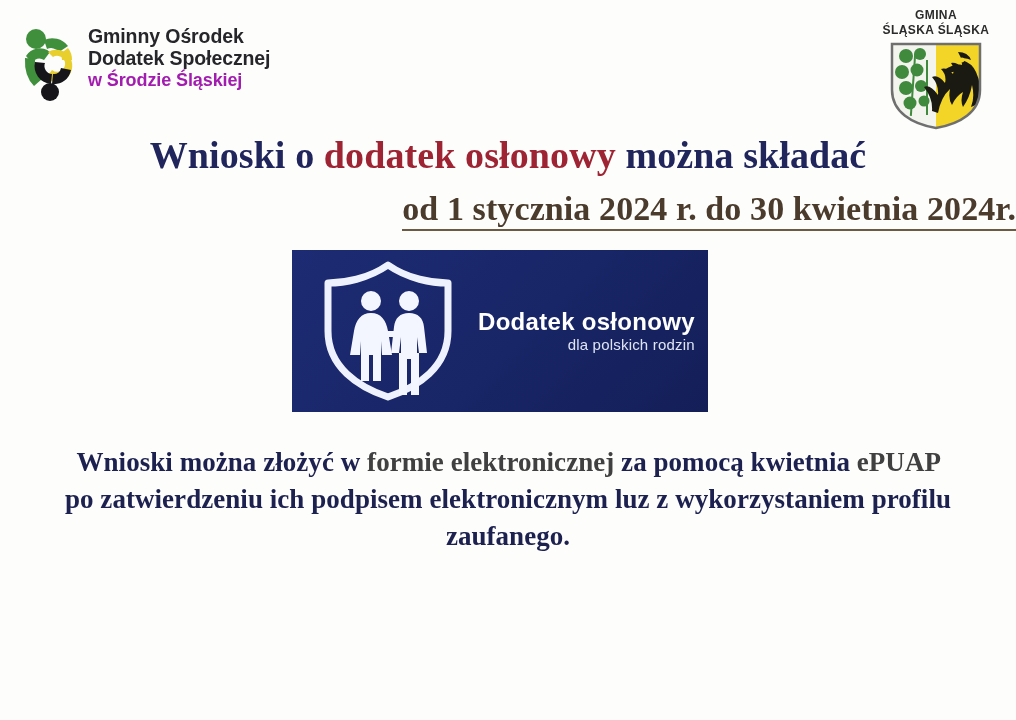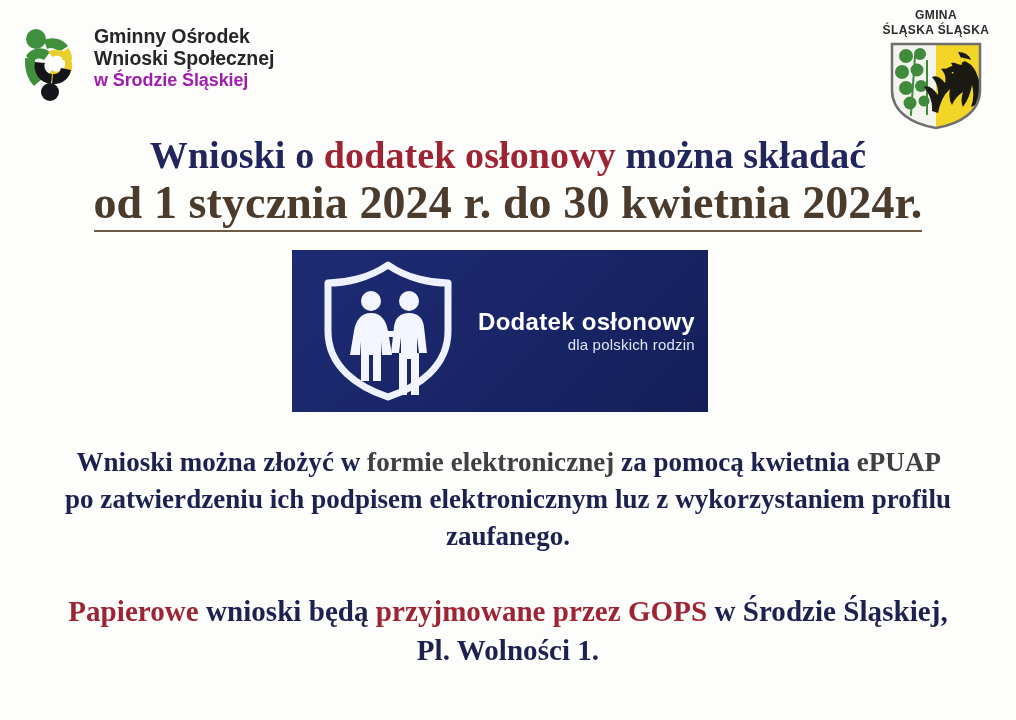--- a/index.html
+++ b/index.html
@@ -27,21 +27,21 @@
     top: 0; left: 0; right: 0;
     height: 122px;
   }
 
   .gops-logo {
     position: absolute;
     left: 22px;
     top: 26px;
     display: flex;
     align-items: flex-start;
-    gap: 8px;
+    gap: 2px;
   }
   .gops-mark {
     width: 64px;
     height: 78px;
     flex: 0 0 auto;
   }
   .gops-text {
     font-family: "Liberation Sans", sans-serif;
     line-height: 1.12;
   }
@@ -91,26 +91,27 @@
     font-size: 38px;
     font-weight: 700;
     color: #20255c;
     line-height: 1.12;
     letter-spacing: 0.1px;
   }
   .headline-l1 .hl {
     color: #9e2434;
   }
   .headline-l2 {
-    margin-top: 0;
-    font-size: 46px;
+    margin-top: 13px;
+    font-size: 34px;
     font-weight: 700;
     color: #4b3b2c;
     line-height: 1.12;
     letter-spacing: 0.1px;
+    text-align: right;
   }
   .headline-l2 span {
     border-bottom: 2px solid #6d5a43;
     padding-bottom: 2px;
   }
 
   
   .banner {
     position: absolute;
     left: 292px;
@@ -199,21 +200,21 @@
 
         <path d="M26 26 a16 16 0 1 1 -2 26 l6 -8 a8 8 0 1 0 1 -13 z" fill="#e8cf2e"></path>
         <path d="M46 22 a19 19 0 0 1 4 12 l-10 0 a9 9 0 0 0 -2 -6 z" fill="#e8cf2e"></path>
 
         <path d="M13 36 a18 18 0 0 0 16 22 l1 -10 a8 8 0 0 1 -7 -11 z" fill="#16161a"></path>
         <path d="M30 58 a17 17 0 0 0 19 -14 l-10 -2 a7 7 0 0 1 -8 6 z" fill="#16161a"></path>
         <circle cx="28" cy="66" r="9" fill="#16161a"></circle>
       </svg>
       <div class="gops-text">
         <div class="gops-line1">Gminny Ośrodek</div>
-        <div class="gops-line2">Wnioski Społecznej</div>
+        <div class="gops-line2">Dodatek Społecznej</div>
         <div class="gops-line3">w Środzie Śląskiej</div>
       </div>
     </div>
 
     <div class="crest">
       <div class="crest-caption">GMINA</div>
       <div class="crest-caption">ŚLĄSKA ŚLĄSKA</div>
       <svg class="crest-shield" width="100" height="92" viewBox="0 0 100 92">
         <defs>
           <clipPath id="shieldClip">
@@ -270,15 +271,14 @@
       <rect x="70" y="74" width="14" height="6" rx="3" fill="#f4f6ff"></rect>
     </svg>
     <div class="banner-text">
       <div class="banner-title">Dodatek osłonowy</div>
       <div class="banner-sub">dla polskich rodzin</div>
     </div>
   </div>
 
   <div class="para-electronic"><span>Wnioski można złożyć w </span><span class="hl">formie elektronicznej</span><span> za pomocą kwietnia </span><span class="hl">ePUAP</span><span> po zatwierdzeniu ich podpisem elektronicznym luz z wykorzystaniem profilu zaufanego.</span></div>
 
-  <div class="para-paper"><span class="hl">Papierowe</span><span> wnioski będą </span><span class="hl">przyjmowane przez GOPS</span><span> w Środzie Śląskiej, Pl. Wolności 1.</span></div>
 
 </div>
 
 </body></html>

